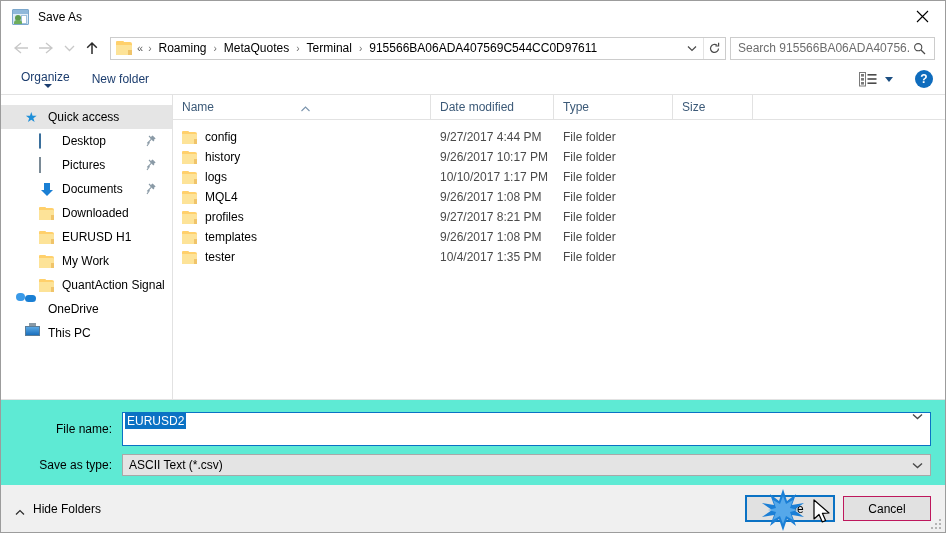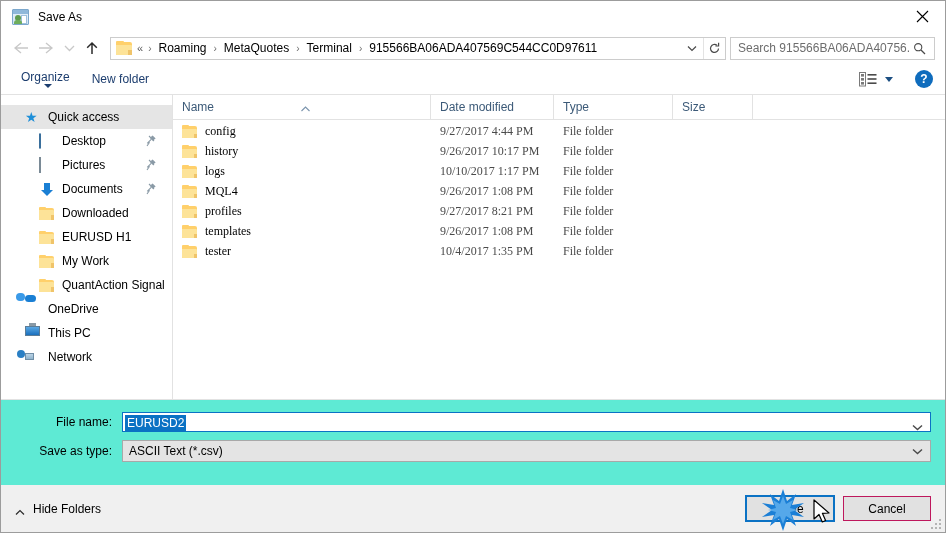--- a/index.html
+++ b/index.html
@@ -381,23 +381,22 @@
   .colhead.c-size { width: 80px; }
   #sort-caret {
     position: absolute;
     left: 128px; top: 1px;
     width: 9px; height: 6px;
   }
   #rows { flex: 1; overflow: hidden; padding-top: 4px; }
   .row {
     height: 20px;
     display: flex;
-    align-items: flex-start;
-    cursor: default;
-    font-family: Liberation Serif, serif;
+    align-items: flex-end;
+    cursor: default;
   }
   .cell-name {
     width: 258px; flex: none;
     display: flex; align-items: center;
     padding-left: 9px;
     font-size: 12px; color: #000;
     overflow: hidden; white-space: nowrap;
   }
   .row-folder-icon {
     width: 15px; height: 13px;
@@ -436,25 +435,25 @@
   .form-label {
     width: 107px;
     text-align: right;
     padding-right: 10px;
     font-size: 12px;
     color: #000;
     flex: none;
   }
   #filename-combo {
     flex: 1;
-    height: 20px;
+    height: 34px;
     border: 1px solid #0b72c4;
     background: #ffffff;
     display: flex;
-    align-items: flex-end;
+    align-items: flex-start;
     padding-left: 2px;
     min-width: 0;
   }
   #filename-value {
     font-size: 12px;
     color: #ffffff;
     background: #0b72c4;
     padding: 1px 2px;
     white-space: nowrap;
   }
@@ -727,24 +726,20 @@
           </span>
           <span class="side-label">QuantAction Signal</span>
         </div>
         <div class="side-item">
           <span class="side-icon"><span class="ic-onedrive"><span class="c1"></span><span class="c2"></span></span></span>
           <span class="side-label">OneDrive</span>
         </div>
         <div class="side-item">
           <span class="side-icon"><span class="ic-thispc"><span class="screen"></span><span class="stand"></span></span></span>
           <span class="side-label">This PC</span>
-        </div>
-        <div class="side-item">
-          <span class="side-icon"><span class="ic-network"><span class="n1"></span><span class="n2"></span></span></span>
-          <span class="side-label">Network</span>
         </div>
       </div>
 
     <div id="filepane">
       <div id="colheaders">
         <div class="colhead c-name">
           <span>Name</span>
           <span id="sort-caret">
             <svg width="9" height="6" viewBox="0 0 9 6">
               <path d="M0.5,5 L4.5,1 L8.5,5" stroke="#7a94ad" stroke-width="1.1" fill="none"></path>

